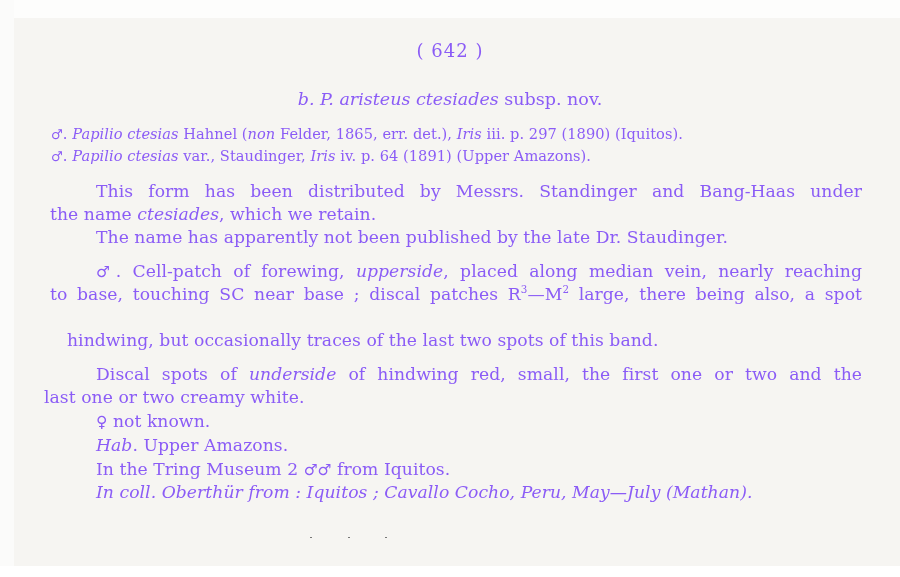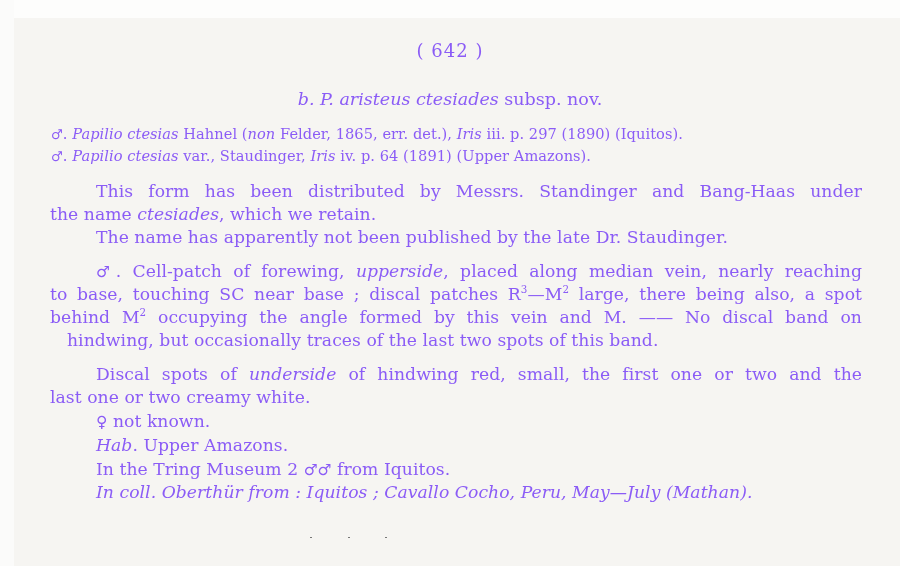--- a/index.html
+++ b/index.html
@@ -99,29 +99,26 @@
   </div>
 
   <div class="line" style="left:96px; top:226px;">The name has apparently not been published by the late Dr. Staudinger.</div>
 
   <div class="line just-indent" style="left:96px; top:260px;">
     <span class="sym">♂</span><span>. Cell-patch of forewing, </span><i>upperside</i><span>, placed along median vein, nearly reaching</span>
   </div>
   <div class="line just" style="left:50px; top:283px;">
     <span>to base, touching SC near base ; discal patches R</span><sup>3</sup><span>—M</span><sup>2</sup><span> large, there being also, a spot</span>
   </div>
-  <div class="line just" style="left:50px; top:306px;">
-    <span>behind M</span><sup>2</sup><span> occupying the angle formed by this vein and M. —— No discal band on</span>
-  </div>
   <div class="line" style="left:50px; top:329px;margin-left:17px;">hindwing, but occasionally traces of the last two spots of this band.</div>
 
   <div class="line just-indent" style="left:96px; top:363px;">
     <span>Discal spots of </span><i>underside</i><span> of hindwing red, small, the first one or two and the</span>
   </div>
-  <div class="line" style="left:50px; top:386px;">last one or two creamy white.</div>
+  <div class="line" style="left:44px; top:386px;">last one or two creamy white.</div>
 
   <div class="line" style="left:96px; top:410px;">
     <span class="sym">♀</span><span> not known.</span>
   </div>
 
   <div class="line" style="left:96px; top:434px;">
     <i>Hab</i><span>. Upper Amazons.</span>
   </div>
 
   <div class="line" style="left:96px; top:458px;">

